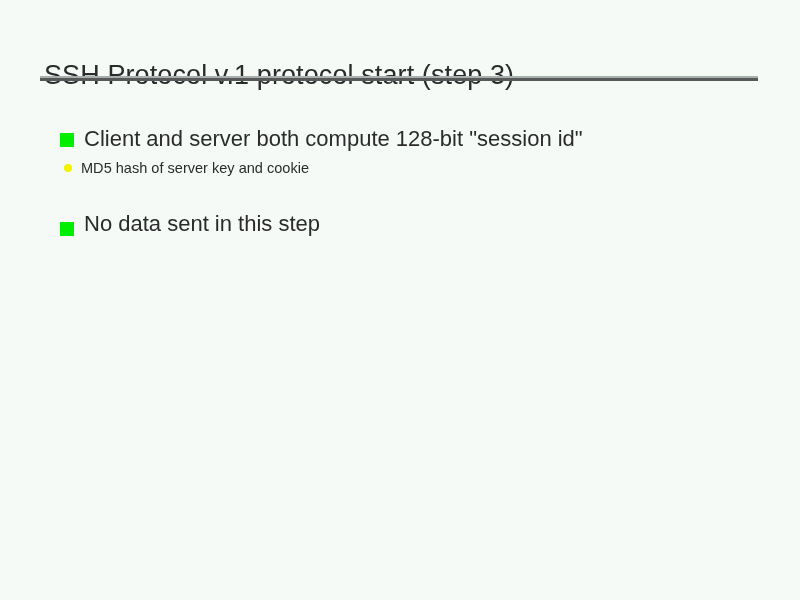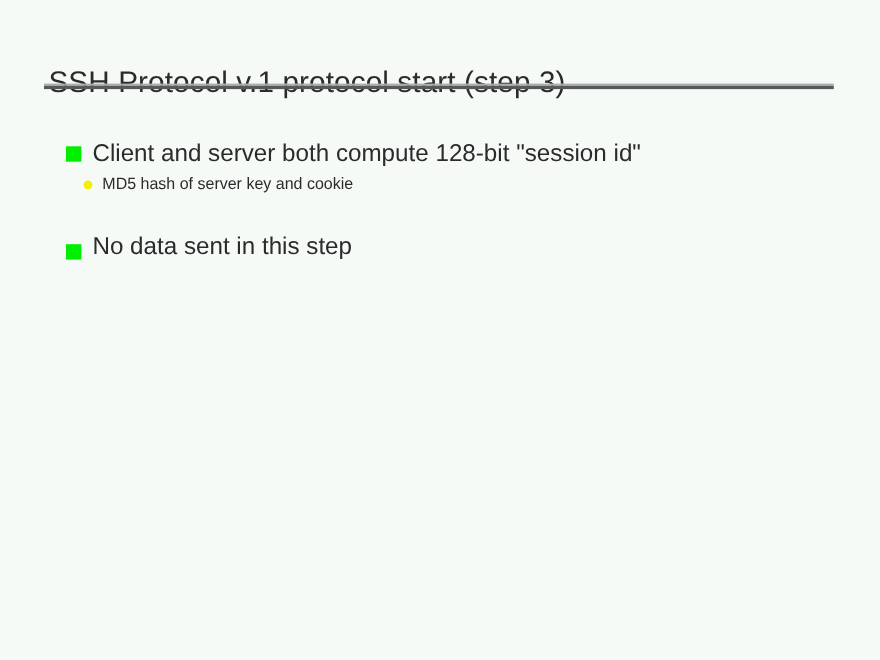--- a/index.html
+++ b/index.html
@@ -83,21 +83,21 @@
   }
   .bullet-l1 .bullet-text {
     font-size: 22px;
     line-height: 30px;
     color: #2b2b2b;
     white-space: nowrap;
   }
 
   .bullet-l2 {
     position: absolute;
-    left: 76px;
+    left: 64px;
     display: flex;
     align-items: flex-start;
     justify-content: space-between;
   }
   .bullet-l2 .marker-dot {
     width: 8px;
     height: 8px;
     border-radius: 50%;
     background: #f2f200;
     margin-top: 7px;

